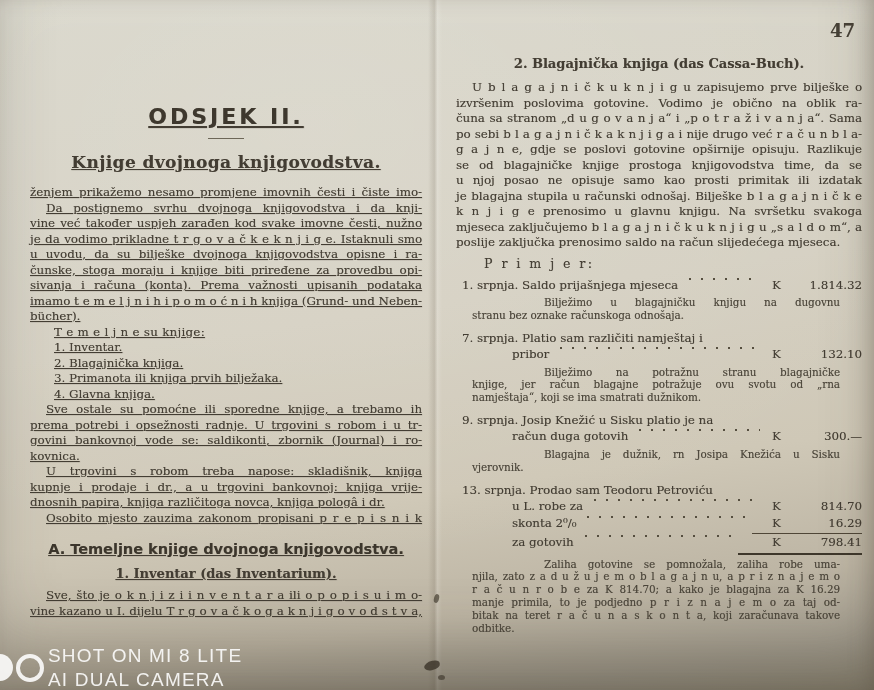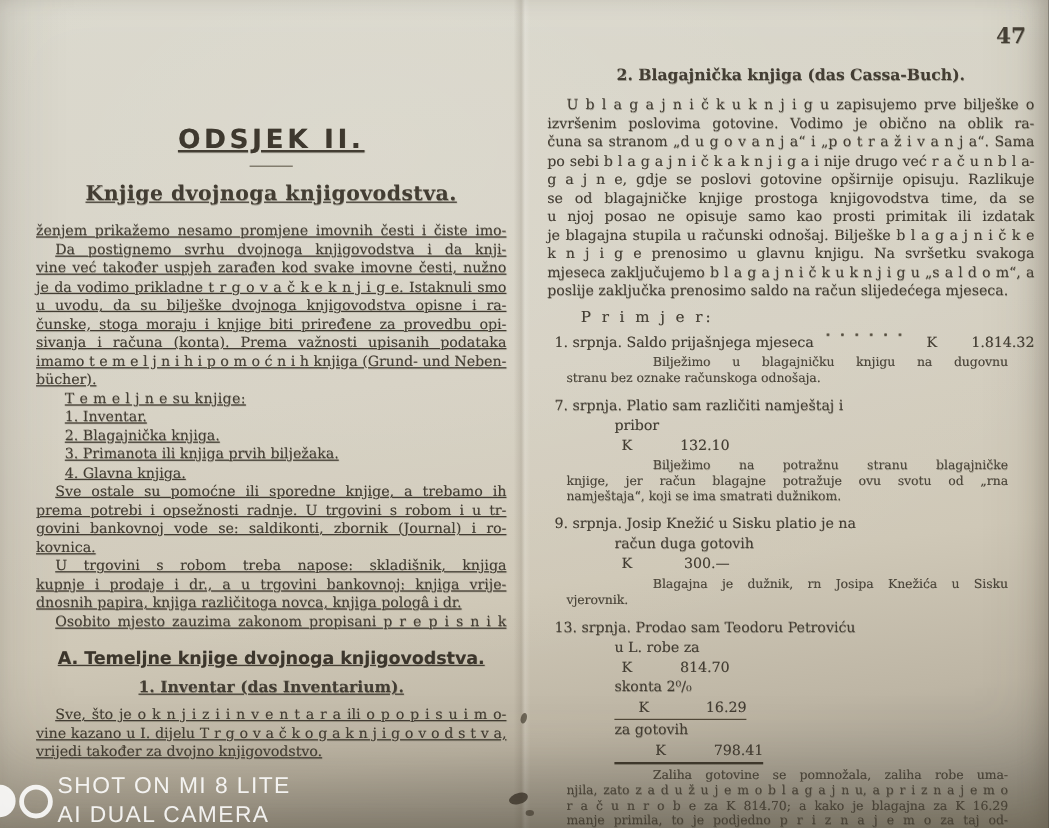--- a/index.html
+++ b/index.html
@@ -41,21 +41,21 @@
   .heading-a{font-family:"DejaVu Sans","Liberation Sans",sans-serif;font-weight:700;
     font-size:14.5px;text-align:center;margin:15px 0 9px 0;color:#3c362c;}
   .heading-inv{font-size:13px;font-weight:700;text-align:center;margin:6px 0 7px 0;}
   .heading-cash{font-size:13px;font-weight:700;text-align:center;margin:0 0 9px 0;}
 
   .example-label{font-size:12.5px;letter-spacing:2.5px;text-indent:28px;margin:5px 0 6px 0;}
 
   .entry{margin-bottom:6px;}
   .erow{display:flex;align-items:flex-start;font-size:11.8px;line-height:16.5px;padding-left:6px;}
   .erow .etext{white-space:pre;}
-  .erow.indent{padding-left:56px;flex-direction:column;}
+  .erow.indent{padding-left:56px;}
   .dots{flex:1;height:4px;margin:0 6px;align-self:baseline;
     background-image:radial-gradient(circle,#554e3f 1px,rgba(0,0,0,0) 1.4px);
     background-size:12px 4px;background-repeat:repeat-x;background-position:0 center;}
   .kg{display:inline-flex;}
   .cur{width:30px;padding-left:6px;}
   .amt{width:60px;text-align:right;}
   .erow.rule-thin .kg{border-bottom:1px solid #4f4637;padding-left:14px;padding-bottom:2px;}
   .erow.rule-thick .kg{border-bottom:2.5px solid #3e372b;padding-left:28px;padding-bottom:2px;}
 
   .note{margin:3px 0 8px 16px;width:368px;font-size:10.3px;line-height:12.8px;color:#4b453a;}
@@ -124,21 +124,20 @@
     <div class="para">
         <div class="ln first">Osobito mjesto zauzima zakonom propisani p r e p i s n i k</div>
       </div>
 
     <div class="heading-a">A. Temeljne knjige dvojnoga knjigovodstva.</div>
     <div class="heading-inv">1. Inventar (das Inventarium).</div>
 
     <div class="para">
         <div class="ln first">Sve, što je o k n j i z i  i n v e n t a r a ili o p o p i s u  i m o-</div>
         <div class="ln">vine kazano u I. dijelu T r g o v a č k o g a  k n j i g o v o d s t v a,</div>
-        <div class="ln last">vrijedi također za dvojno knjigovodstvo.</div>
       </div>
   </div>
 
   <div class="col col-right ink">
     <div class="heading-cash">2. Blagajnička knjiga (das Cassa-Buch).</div>
     <div class="para">
         <div class="ln first">U b l a g a j n i č k u  k n j i g u zapisujemo prve bilješke o</div>
         <div class="ln">izvršenim poslovima gotovine. Vodimo je obično na oblik ra-</div>
         <div class="ln">čuna sa stranom „d u g o v a n j a“ i „p o t r a ž i v a n j a“. Sama</div>
         <div class="ln">po sebi b l a g a j n i č k a  k n j i g a i nije drugo već r a č u n  b l a-</div>

